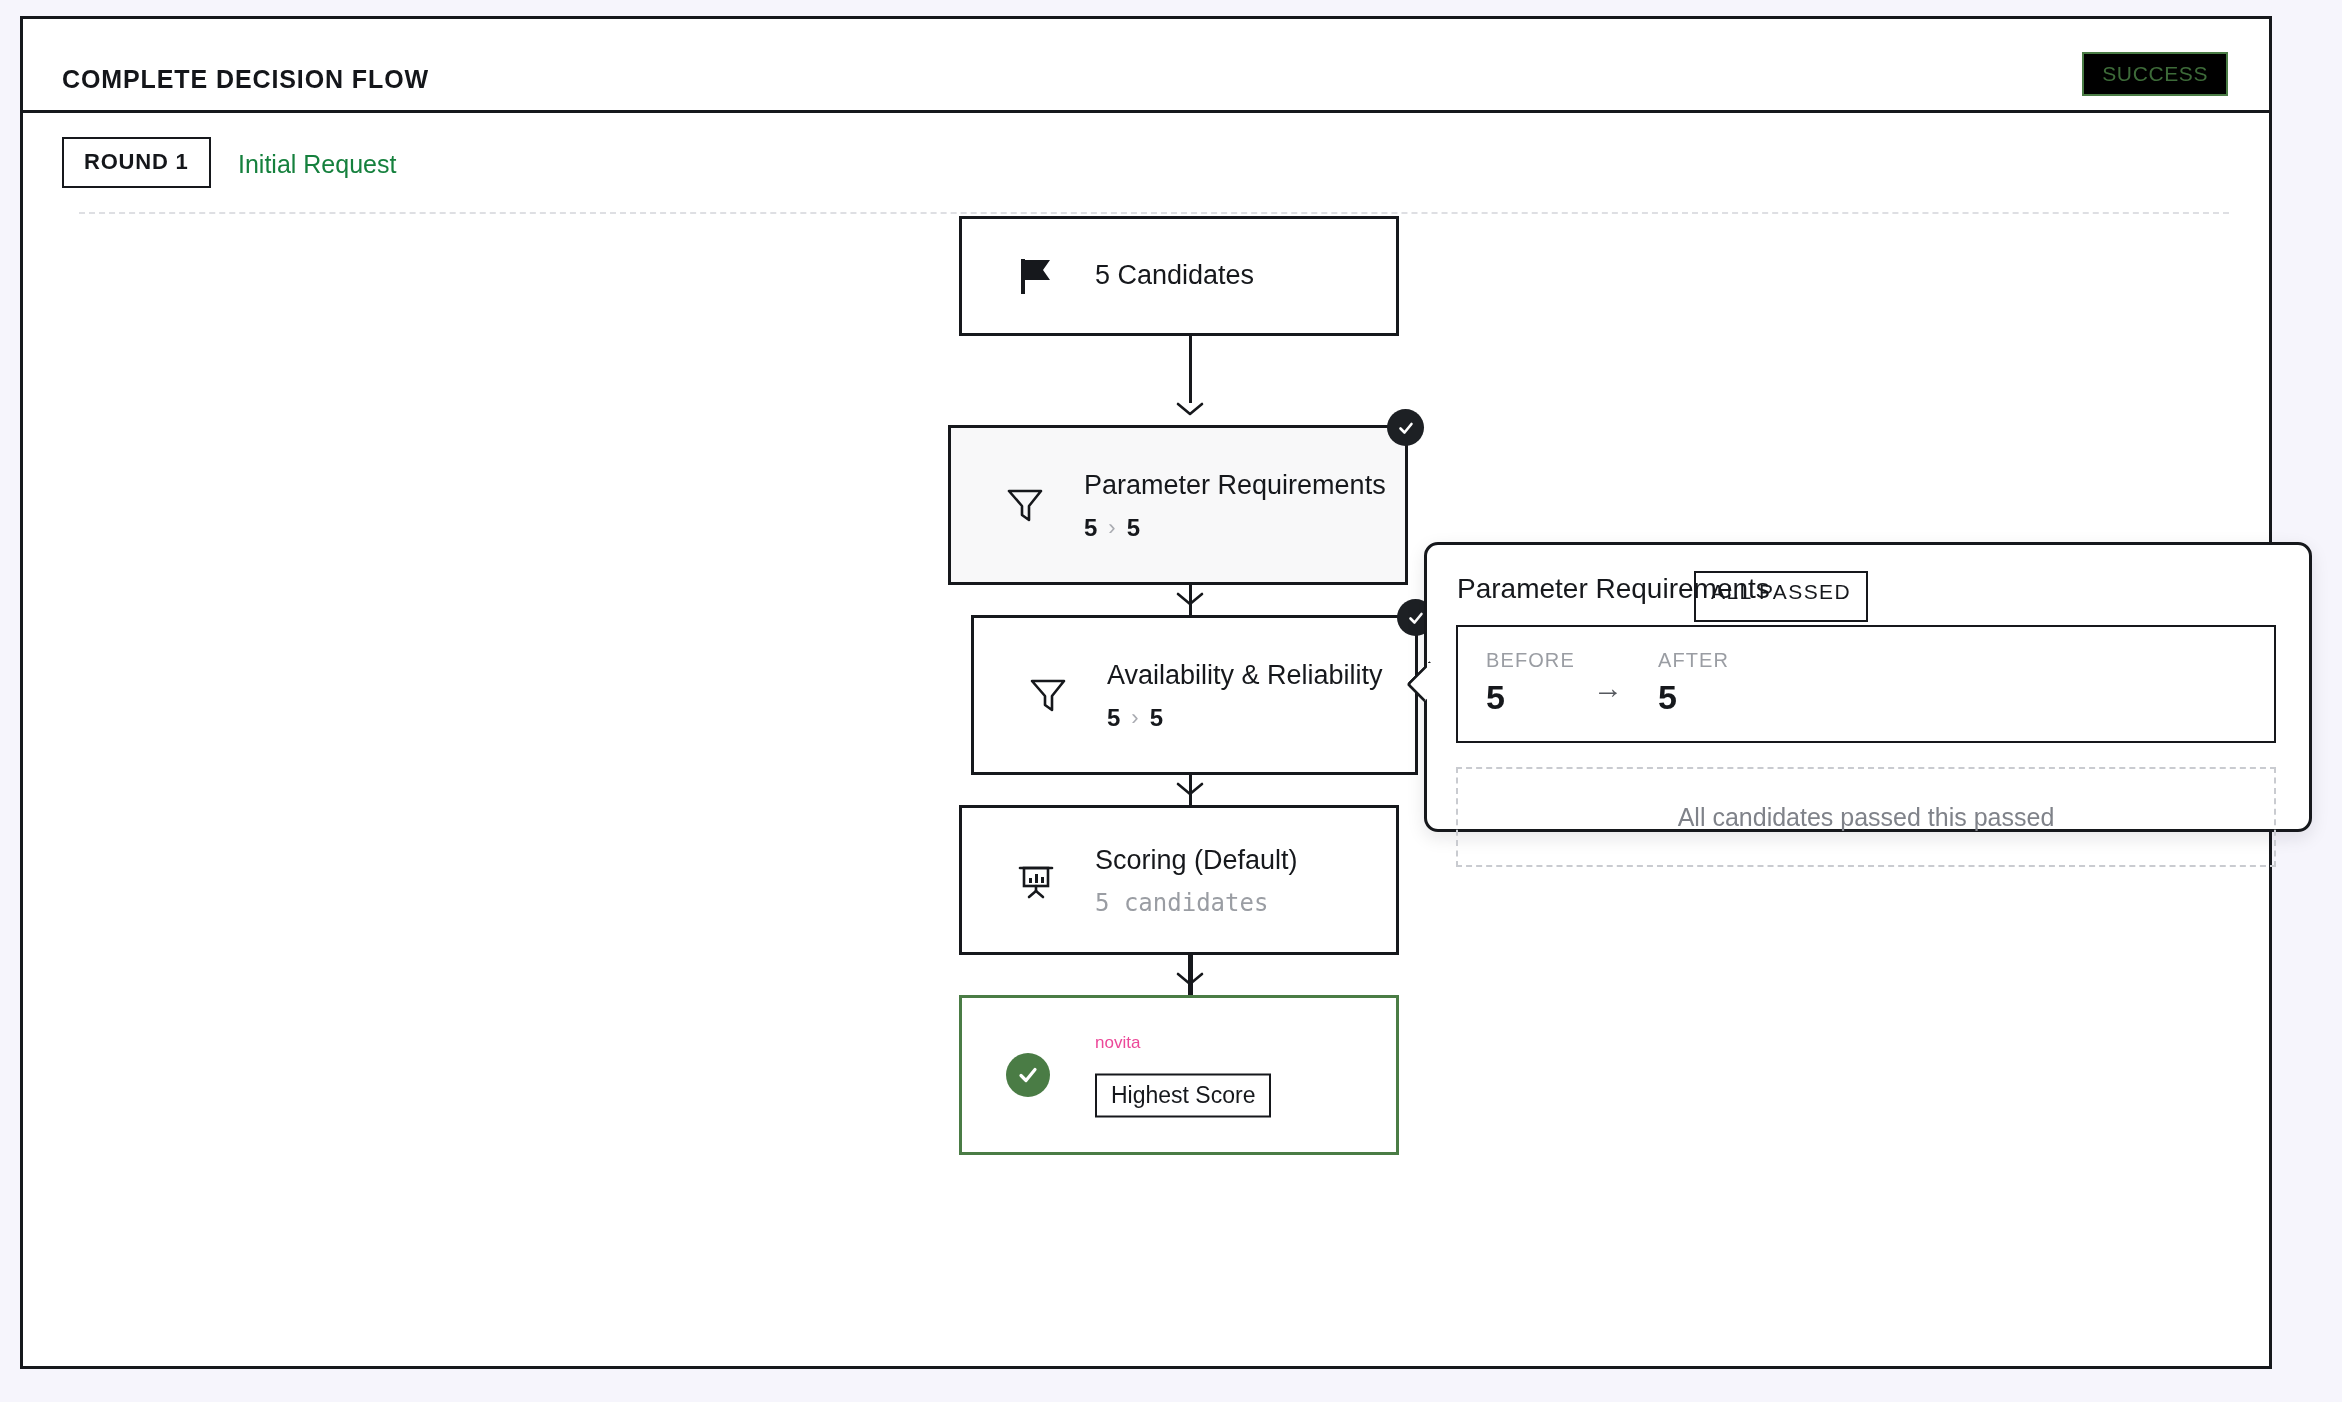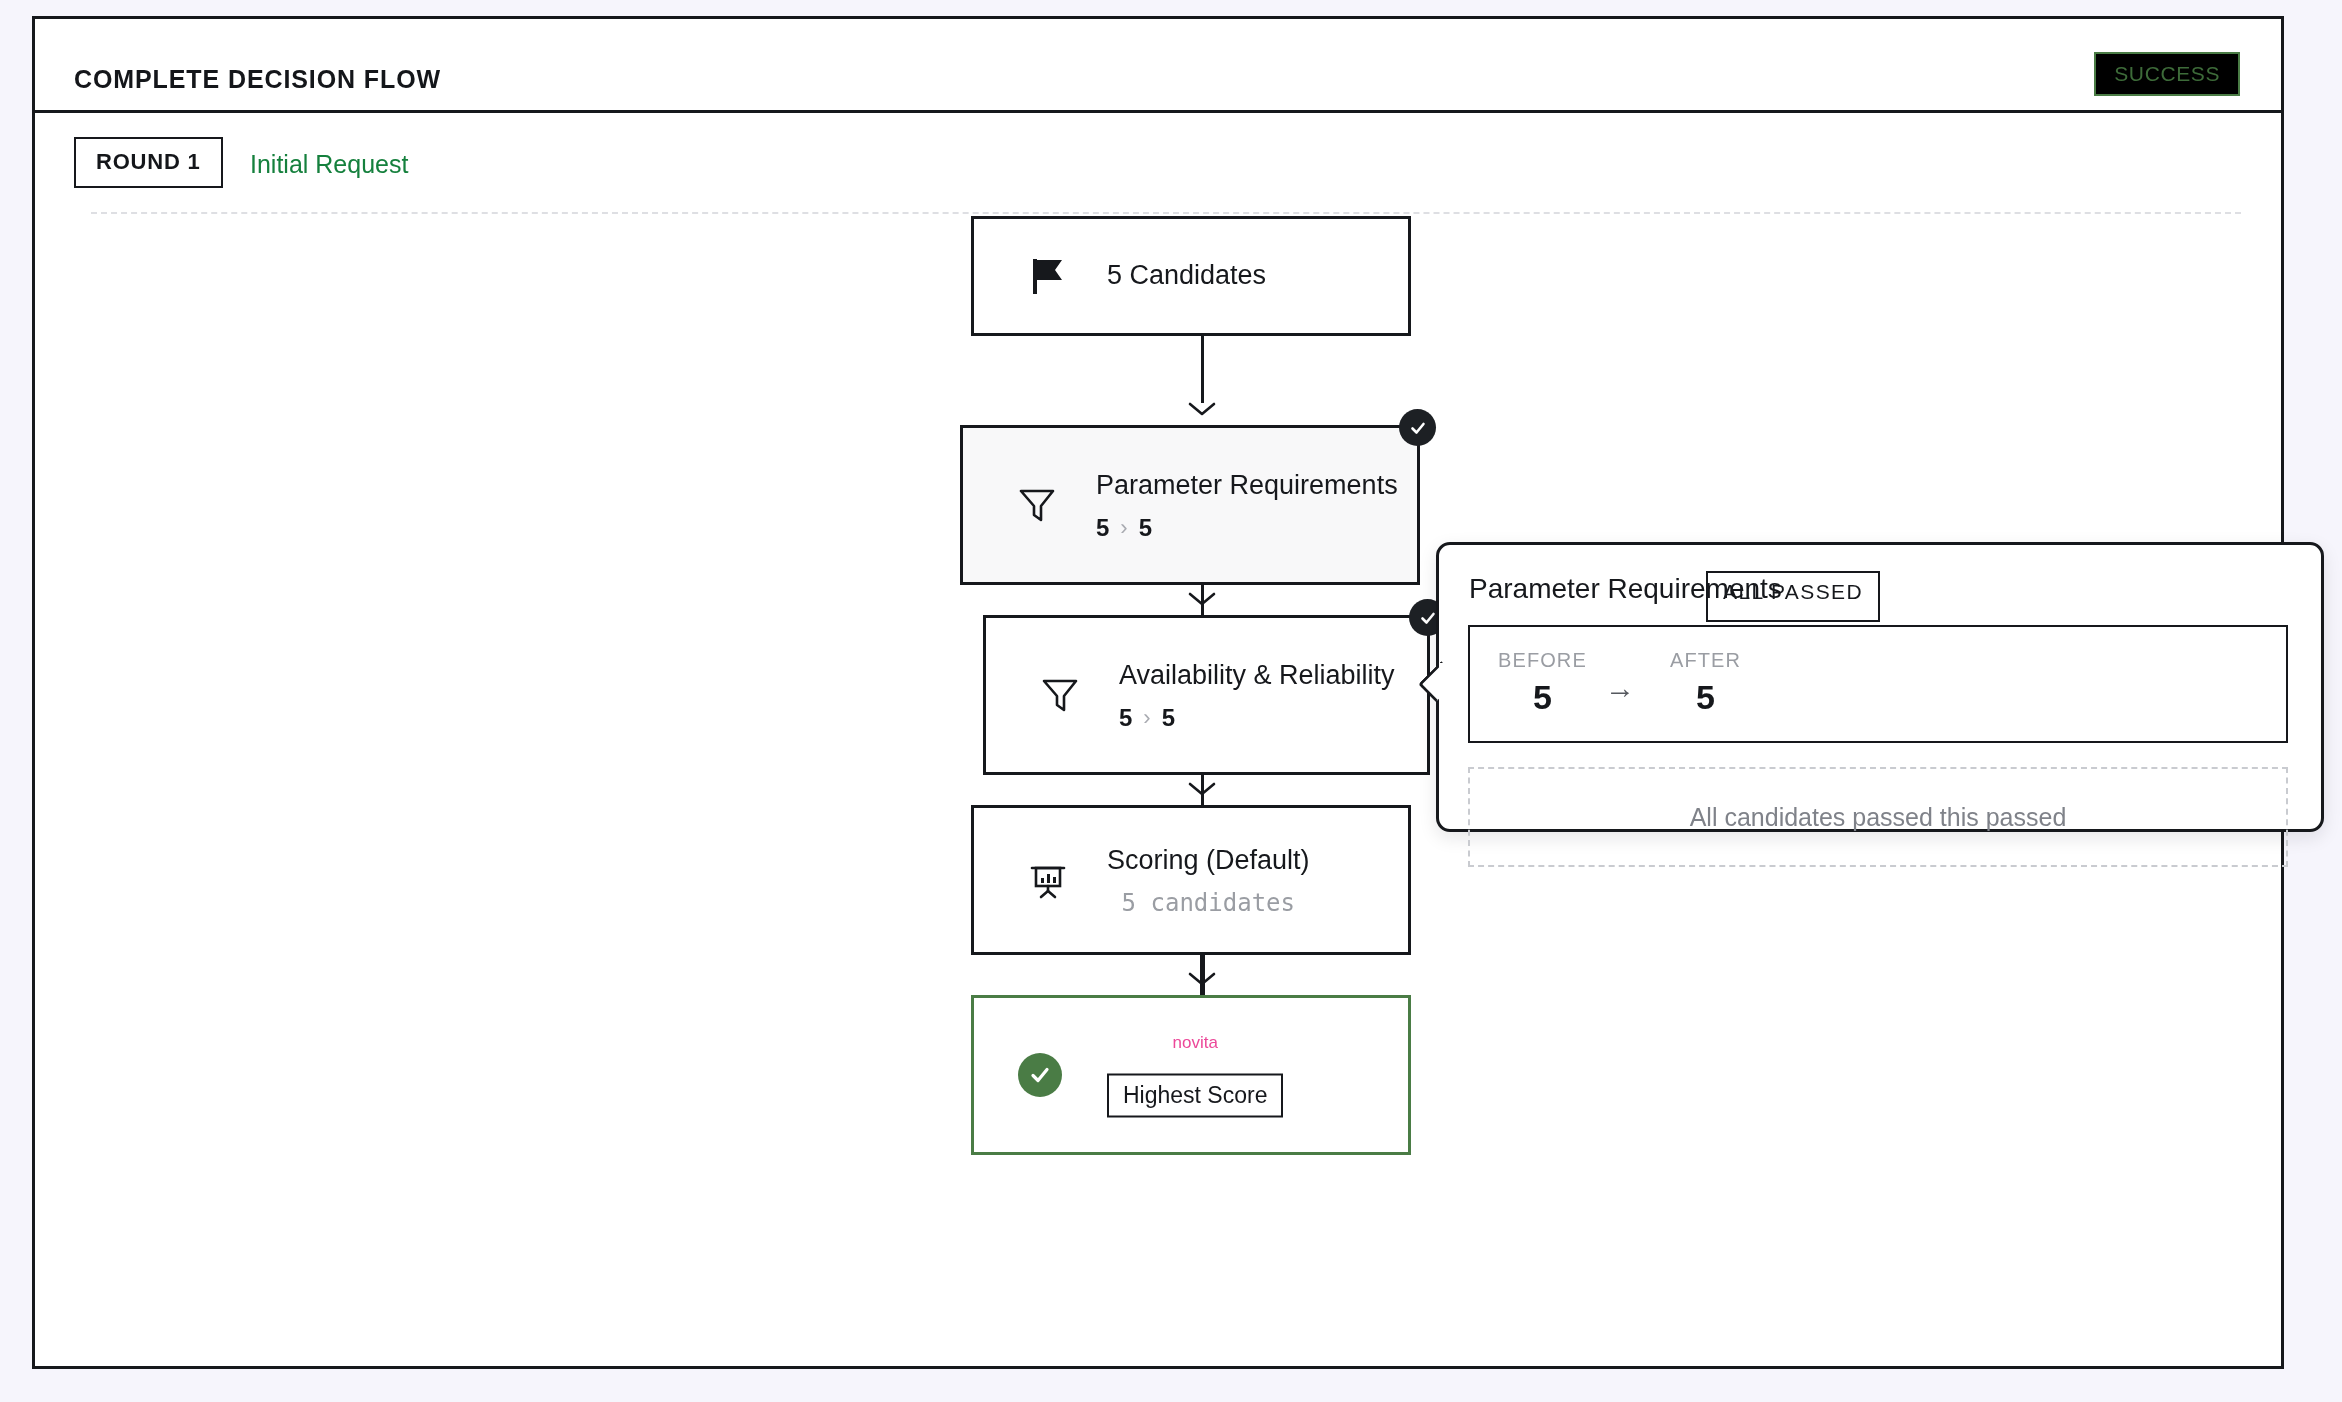--- a/index.html
+++ b/index.html
@@ -17,28 +17,27 @@
 
   .page {
     position: relative;
     width: 2342px;
     height: 1402px;
   }
 
   
   .flow-card {
     position: absolute;
-    left: 32px;
+    left: 20px;
     top: 16px;
     width: 2252px;
     height: 1353px;
     background: #ffffff;
     border: 3px solid #16181c;
     box-sizing: border-box;
-    text-align: center;
   }
 
   
   .card-header {
     position: relative;
     height: 94px;
     border-bottom: 3px solid #16181c;
     box-sizing: border-box;
   }
   .card-title {

